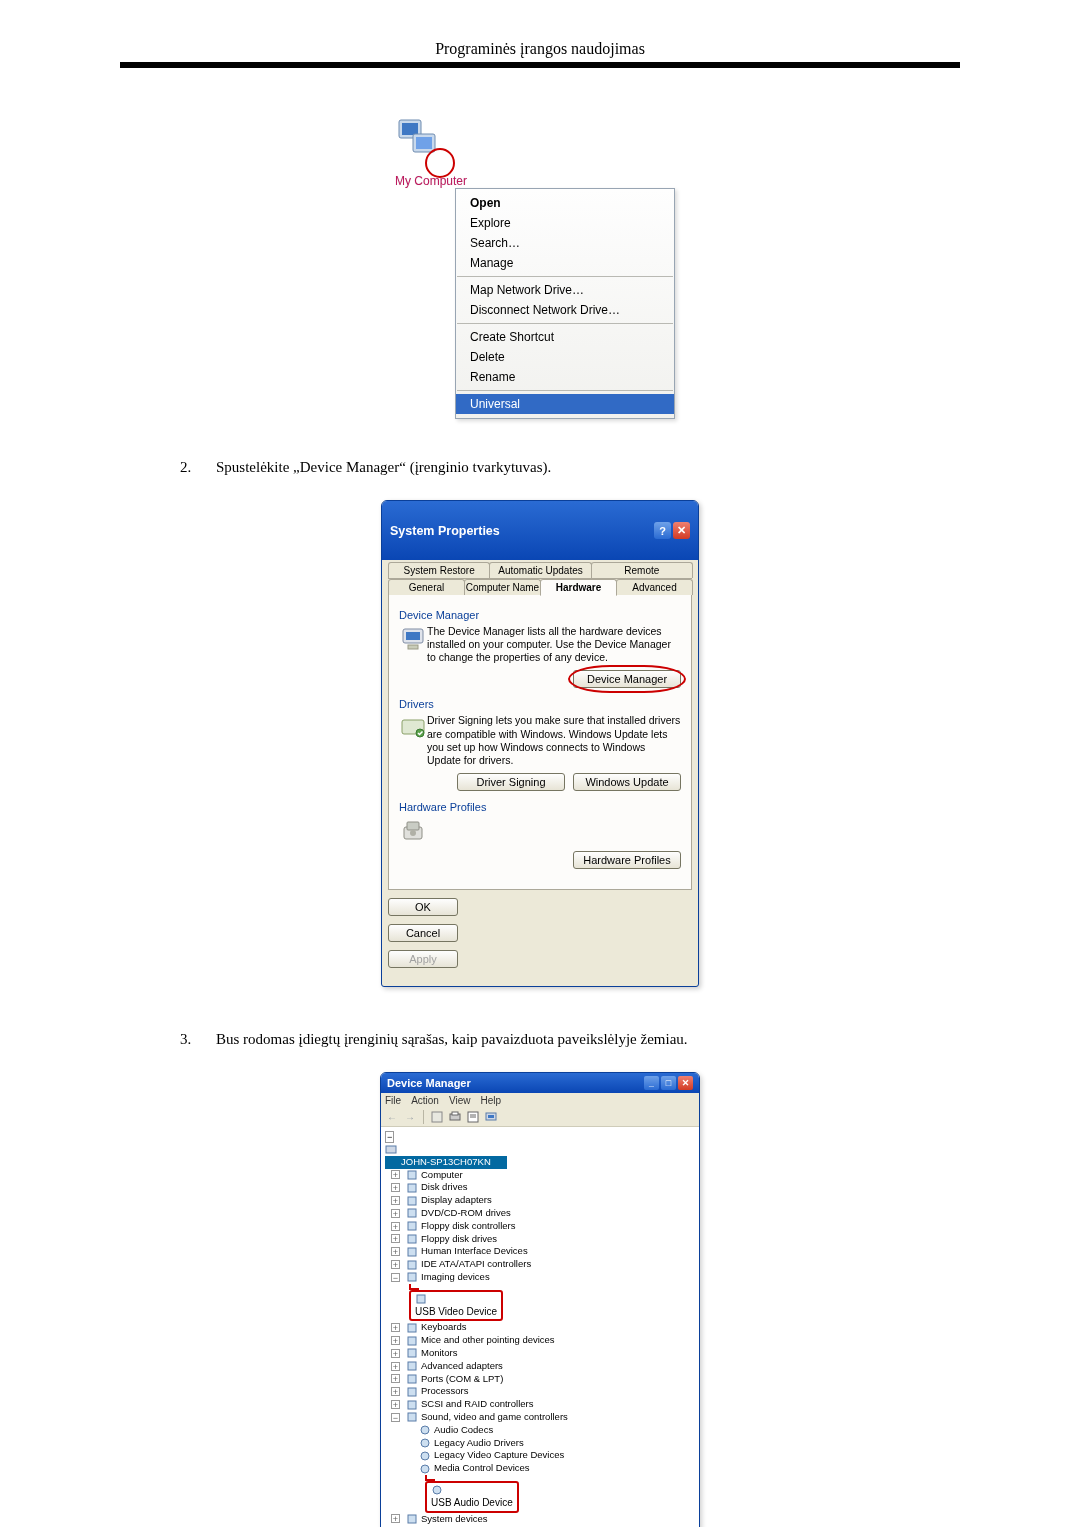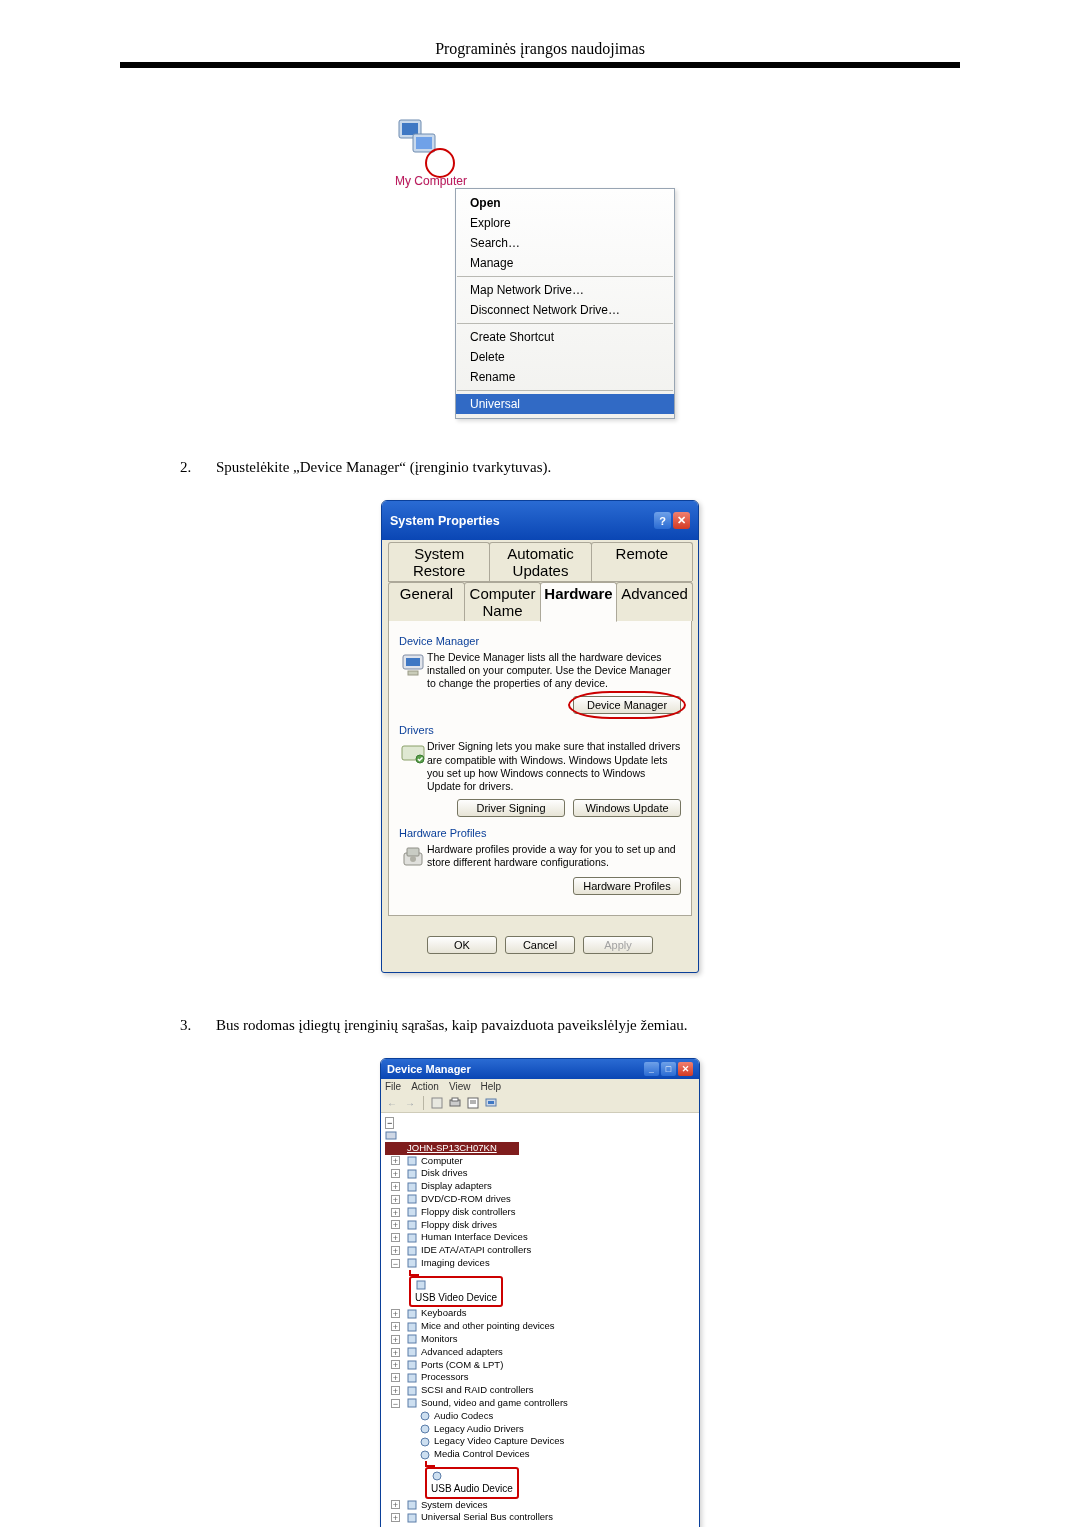--- a/index.html
+++ b/index.html
@@ -81,42 +81,42 @@
     border-radius: 6px 6px 3px 3px;
     overflow: hidden;
     box-shadow: 2px 2px 5px rgba(0,0,0,0.2);
     background: #ece9d8;
   }
   .dlg-title {
     background: linear-gradient(#2a6bd3,#0a46b4);
     color: #fff;
     font-size: 12.5px;
     font-weight: bold;
-    padding: 11px 8px;
+    padding: 21px 8px;
     display: flex;
     justify-content: space-between;
     align-items: center;
   }
   .dlg-title-btns { display: flex; gap: 2px; }
   .dlg-title-btn {
     width: 17px; height: 17px;
     border-radius: 3px;
     display: flex; align-items: center; justify-content: center;
     color: #fff; font-weight: bold; font-size: 11px;
   }
   .dlg-help { background: linear-gradient(#6fa1e8,#2a6bd3); }
   .dlg-close { background: linear-gradient(#f08070,#d23a24); }
   .dlg-body { padding: 2px 6px 8px 6px; font-size: 11px; }
   .tabs-row { display: flex; border-bottom: 1px solid #aca899; }
   .tab {
     border: 1px solid #aca899;
     border-bottom: none;
     background: #ece9d8;
     padding: 2px 0;
-    font-size: 15px;
+    font-size: 10px;
     text-align: center;
     border-radius: 3px 3px 0 0;
     flex: 1 1 0;
     margin-right: -1px;
   }
   .tab.sel {
     background: #fdfcfa;
     font-weight: bold;
     position: relative;
     z-index: 1;
@@ -203,22 +203,22 @@
   }
   .tb-sep { width:1px; height:14px; background:#b9b6a4; margin:0 2px; }
   .tb-ico { width:14px; height:14px; display:flex;align-items:center;justify-content:center; font-size:10px; }
   .dmgr-tree {
     font-size: 9.5px;
     padding: 4px 4px 10px 4px;
     line-height: 1.35;
     min-height: 200px;
   }
   .tree-root {
-    background:#7f1d1d; color:#fff;
-    display:inline-block; padding:0 22px;text-decoration:underline;
+    background:#0369a1; color:#fff;
+    display:inline-block; padding:0 16px;
   }
   .tree-item { padding-left: 18px; display:flex; align-items:center; gap:3px; }
   .tree-item.l2 { padding-left: 34px; }
   .tree-item .pm { width:9px; text-align:center; color:#666; font-size:9px; flex:none; margin-left:-12px; margin-right:3px; border:1px solid #999; height:9px; line-height:8px; background:#fff; }
   .ti-ico { width:12px; height:12px; font-size:9px; display:flex;align-items:center;justify-content:center; }
   .callout-box {
     border: 2px solid #c00;
     display: inline-block;
     padding: 1px 4px;
     margin-left: 24px;
@@ -342,28 +342,27 @@
 
           <div class="grp-title">Hardware Profiles</div>
           <div class="grp-body">
             <div class="grp-icon">
               <svg width="28" height="28" viewBox="0 0 28 28">
                   <rect x="5" y="10" width="18" height="12" rx="2" fill="#e0e0dc" stroke="#8f8f86"></rect>
                   <rect x="8" y="5" width="12" height="8" rx="1" fill="#c9ccc4" stroke="#8f8f86"></rect>
                   <circle cx="14" cy="16" r="3" fill="#b0b0a6"></circle>
                 </svg>
             </div>
-            <div class="grp-text">Hardware profiles provide a way for you to set up and store different hardware configurations.</div>
           </div>
           <div class="btn-row">
             <div class="win-btn">Hardware Profiles</div>
           </div>
 
         </div>
-        <div class="btn-row center" style="margin-top:20px;">
+        <div class="btn-row center" style="margin-top:8px;flex-direction:column;">
           <div class="win-btn small">OK</div>
           <div class="win-btn small">Cancel</div>
           <div class="win-btn small disabled">Apply</div>
         </div>
       </div>
     </div>
   </div>
 </div>
 
 <div class="step">

